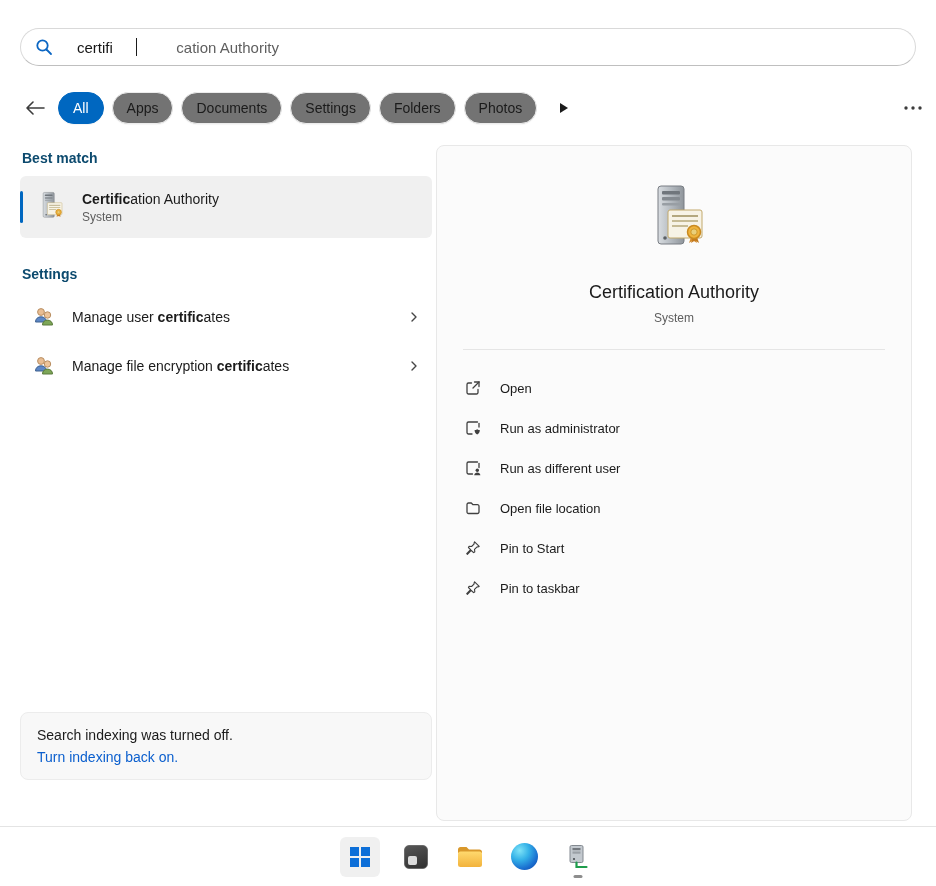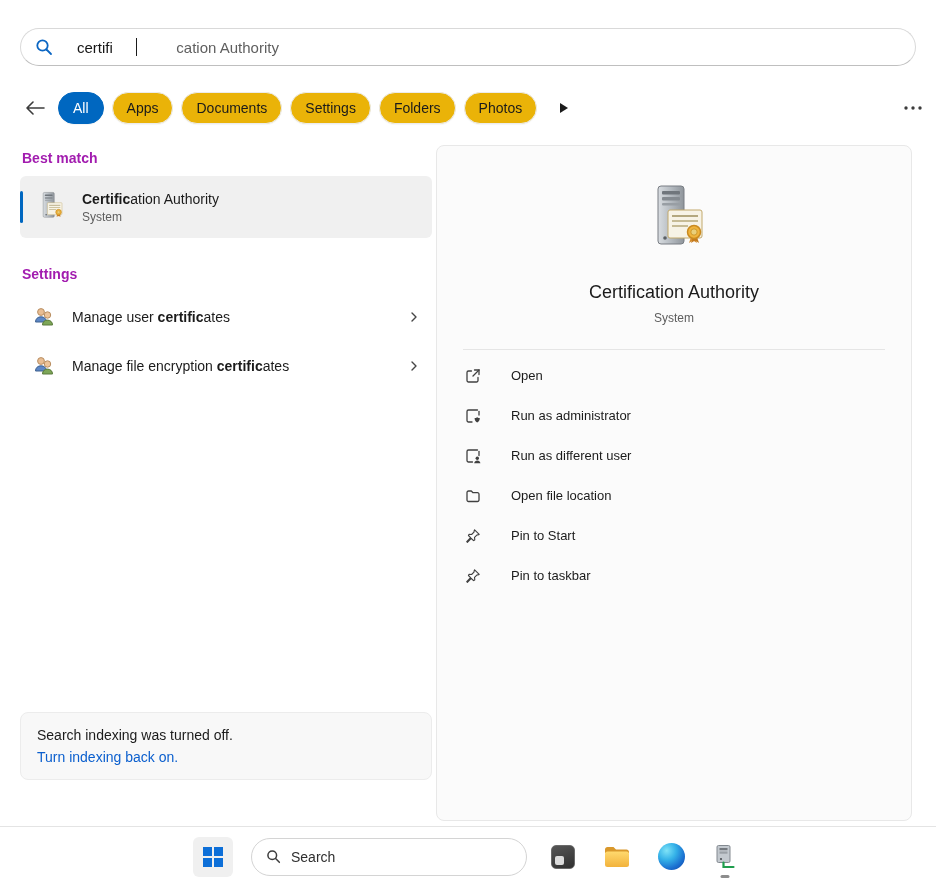--- a/index.html
+++ b/index.html
@@ -22,32 +22,32 @@
   .caret{width:1.5px;height:18px;background:#1b1b1b;display:inline-block;margin:0 -1px;}
 
   
   .filter-row{
     position:absolute;left:20px;right:8px;top:90px;height:36px;
     display:flex;align-items:center;gap:8px;
   }
   .back-btn{width:30px;height:30px;display:flex;align-items:center;justify-content:center;border-radius:4px;}
   .pill{
     height:32px;padding:0 14px;border-radius:16px;
-    border:1px solid #ececec;background:#eab308;
+    border:1px solid #ececec;background:#737373;
     box-shadow:0 1px 1px rgba(0,0,0,.04);
     display:flex;align-items:center;font-size:14px;color:#1b1b1b;cursor:pointer;
     box-sizing:border-box;white-space:nowrap;
   }
   .pill.active{background:#0067c0;border-color:#0067c0;color:#fff;}
   .more-filters{margin-left:8px;width:22px;height:22px;display:flex;align-items:center;justify-content:center;}
   .ellipsis-btn{margin-left:auto;width:30px;height:30px;display:flex;align-items:center;justify-content:center;border-radius:4px;}
 
   
   .left-panel{position:absolute;left:20px;top:150px;width:412px;}
-  .section-header{font-size:14px;font-weight:bold;color:#a21caf;margin:0 0 10px 2px;}
+  .section-header{font-size:14px;font-weight:bold;color:#0c4a6e;margin:0 0 10px 2px;}
   .best-match-item{
     position:relative;height:62px;background:#f0f0f0;border-radius:6px;
     display:flex;align-items:center;gap:14px;padding:0 12px;box-sizing:border-box;cursor:pointer;
   }
   .accent-bar{position:absolute;left:0;top:15px;bottom:15px;width:3px;border-radius:2px;background:#0067c0;}
   .bm-text{display:flex;flex-direction:column;}
   .bm-title{font-size:14px;color:#1b1b1b;}
   .bm-title .b{font-weight:bold;}
   .bm-sub{font-size:12px;color:#5d5d5d;margin-top:3px;}
   .settings-header{margin-top:28px;}
@@ -69,21 +69,21 @@
 
   
   .preview-panel{
     position:absolute;left:436px;top:145px;width:476px;height:676px;
     background:#fbfbfb;border:1px solid #e8e8e8;border-radius:8px;box-sizing:border-box;
   }
   .preview-icon{display:flex;justify-content:center;margin-top:38px;}
   .preview-title{font-size:18px;text-align:center;margin-top:26px;color:#1b1b1b;}
   .preview-sub{font-size:12px;text-align:center;color:#5d5d5d;margin-top:8px;}
   .preview-divider{height:1px;background:#e5e5e5;margin:24px 26px 18px 26px;}
-  .action-row{height:40px;display:flex;gap:30px;padding:0 28px;cursor:pointer;border-radius:4px;}
+  .action-row{height:40px;display:flex;align-items:center;gap:19px;padding:0 28px;cursor:pointer;border-radius:4px;}
   .action-row .label{font-size:13px;color:#1b1b1b;}
 
   
   .taskbar-divider{position:absolute;left:0;right:0;top:826px;height:1px;background:#e4e4e4;}
   .taskbar{
     position:absolute;left:0;right:0;top:827px;height:59px;
     display:flex;align-items:center;justify-content:center;gap:18px;background:#ffffff;
   }
   .win-button{width:40px;height:40px;border-radius:6px;background:#f0f0f0;display:flex;align-items:center;justify-content:center;cursor:pointer;}
   .win-logo{width:20px;height:20px;display:grid;grid-template-columns:1fr 1fr;grid-template-rows:1fr 1fr;gap:2px;}
@@ -319,29 +319,20 @@
 <div class="taskbar-divider"></div>
 <div class="taskbar">
   <div class="win-button">
     <span class="win-logo">
         <i></i>
         <i></i>
         <i></i>
         <i></i>
       </span>
   </div>
-  <div class="tb-search">
-    <span>
-      <svg width="15" height="15" viewBox="0 0 18 18">
-        <circle cx="7.5" cy="7.5" r="5.2" fill="none" stroke="#3c3c3c" stroke-width="1.8"></circle>
-        <path d="M11.5 11.5 L16 16" stroke="#3c3c3c" stroke-width="1.8" stroke-linecap="round"></path>
-      </svg>
-    </span>
-    <span class="label">Search</span>
-  </div>
   <div class="tb-icon">
     <span class="dark-window">
         <i></i>
       </span>
   </div>
   <div class="tb-icon">
     <span>
       <svg width="28" height="24" viewBox="0 0 28 24">
         <defs>
           <linearGradient id="fld" x1="0" y1="0" x2="0" y2="1">

